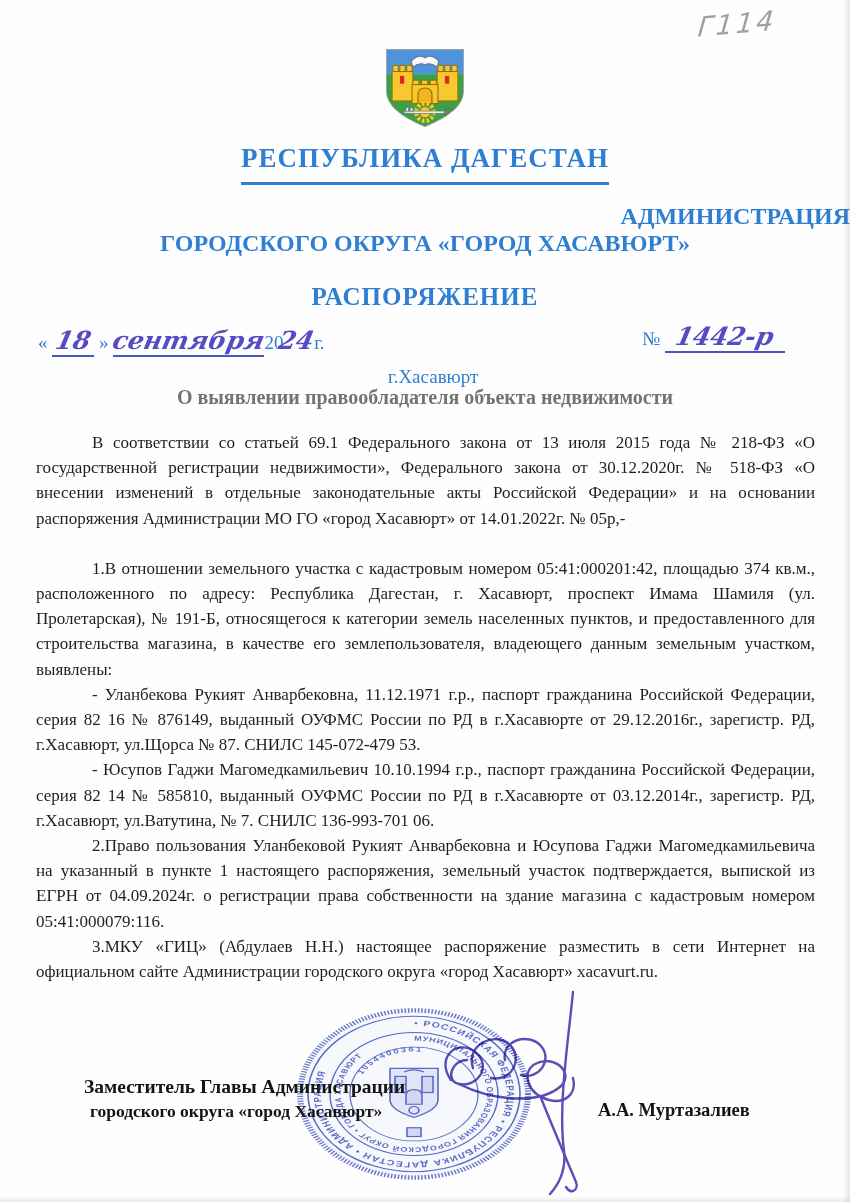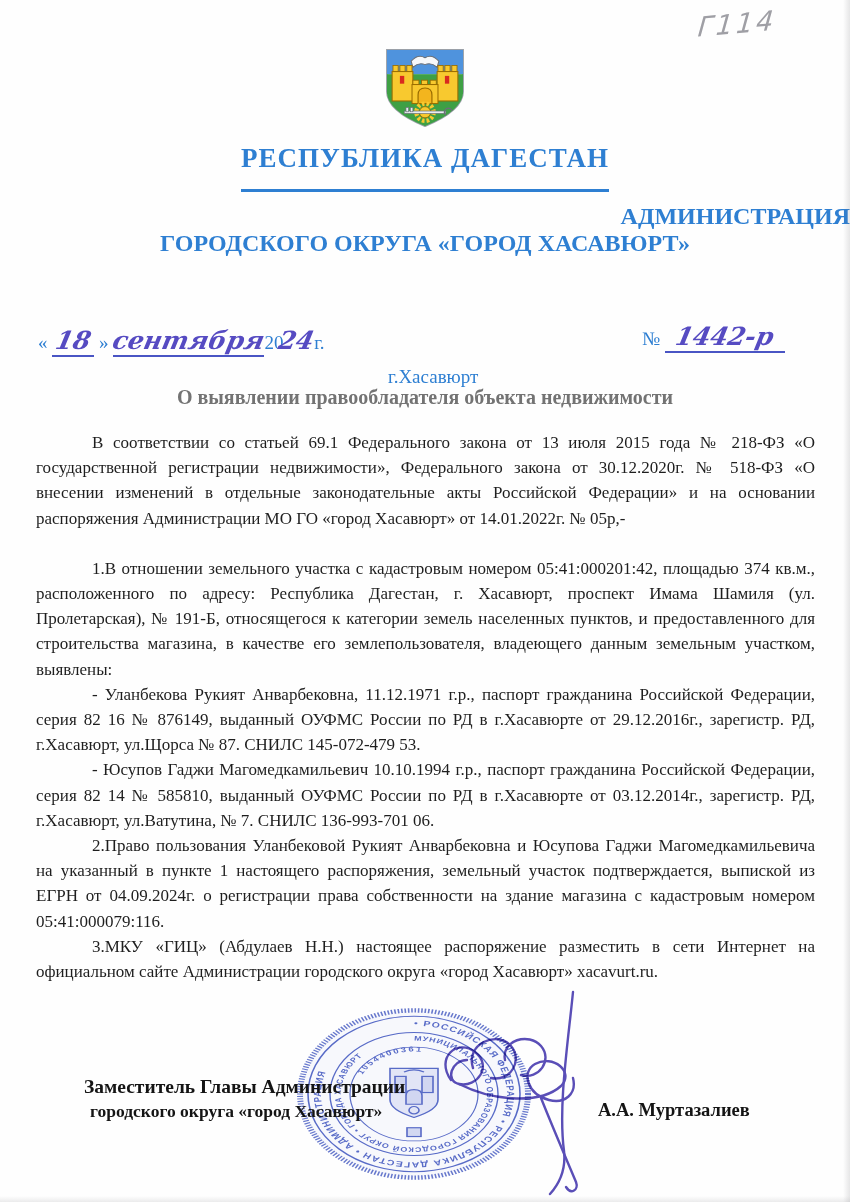--- a/index.html
+++ b/index.html
@@ -19,21 +19,21 @@
     font-family:"DejaVu Sans", sans-serif; font-style:italic;
     font-size:27px; color:#8f8f96; letter-spacing:3px;
     transform:rotate(-5deg) skewX(-10deg); opacity:.85;
   }
 
   .emblem{position:absolute; left:380px; top:46px;}
 
   .hdr{position:absolute; left:0; width:100%; text-align:center; font-weight:bold;}
   .hdr.blue{color:#2e7fd2;}
   .republic{top:143px; font-size:27px; letter-spacing:1px;}
-  .republic span{border-bottom:3px solid #2e7fd2; padding-bottom:16px;}
+  .republic span{border-bottom:3px solid #2e7fd2; padding-bottom:9px;}
   .org1{top:203px; font-size:24px;text-align:right;}
   .org2{top:230px; font-size:24px;}
   .doctype{top:283px; font-size:25px; letter-spacing:1px;}
 
   .dateline{position:absolute; left:0; top:316px; width:100%; height:46px; font-size:19px; color:#2e7fd2;}
   .dl-left{position:absolute; left:38px; top:10px; white-space:nowrap;}
   .dl-city{position:absolute; left:388px; top:10px;margin-top:40px;}
   .dl-num{position:absolute; left:642px; top:6px; white-space:nowrap;}
   .blank{display:inline-block; border-bottom:2px solid #4a55c4; text-align:center;}
   .hand{
@@ -102,20 +102,21 @@
       <rect x="28" y="74.6" width="48" height="2.8" fill="#e8eef2" stroke="#6a7078" stroke-width="0.8"></rect>
       <circle cx="79" cy="76" r="4.6" fill="none" stroke="#6a7078" stroke-width="1.6"></circle>
       <rect x="30" y="70.5" width="3" height="5" fill="#e8eef2" stroke="#6a7078" stroke-width="0.8"></rect>
       <rect x="35" y="70.5" width="3" height="5" fill="#e8eef2" stroke="#6a7078" stroke-width="0.8"></rect>
     </g>
   </svg>
 
   <div class="hdr blue republic"><span>РЕСПУБЛИКА ДАГЕСТАН</span></div>
   <div class="hdr blue org1">АДМИНИСТРАЦИЯ</div>
   <div class="hdr blue org2">ГОРОДСКОГО ОКРУГА «ГОРОД ХАСАВЮРТ»</div>
+  <div class="hdr blue doctype">РАСПОРЯЖЕНИЕ</div>
 
   <div class="dateline">
     <div class="dl-left">
       <span class="printed">«</span>
       <span class="blank" style="min-width:42px;"><span class="hand big">18</span></span>
       <span class="printed">»</span>
       <span class="blank" style="min-width:128px;"><span class="hand big">сентября</span></span><span class="printed">20</span><span class="hand big" style="margin-left:-4px;">24</span><span class="printed">г.</span>
     </div>
     <div class="dl-city printed">г.Хасавюрт</div>
     <div class="dl-num">

